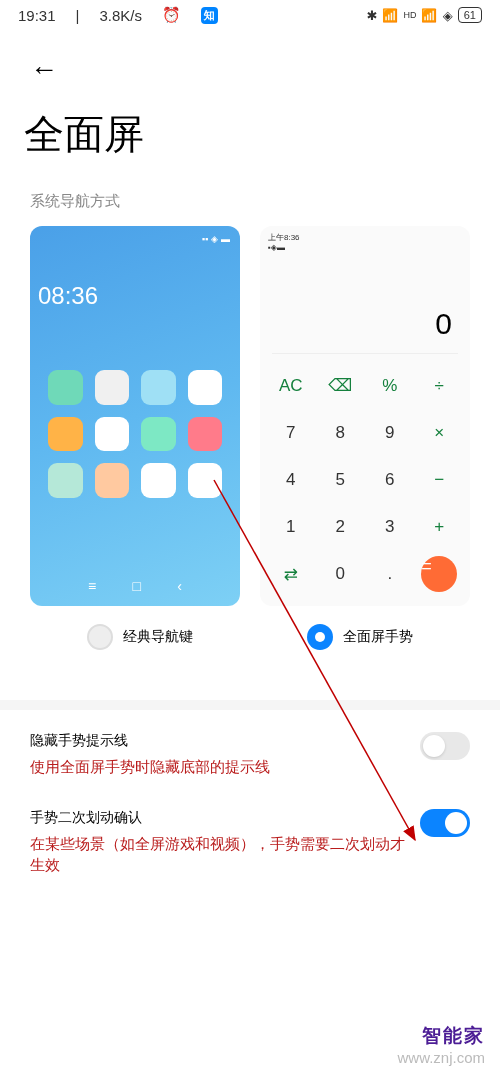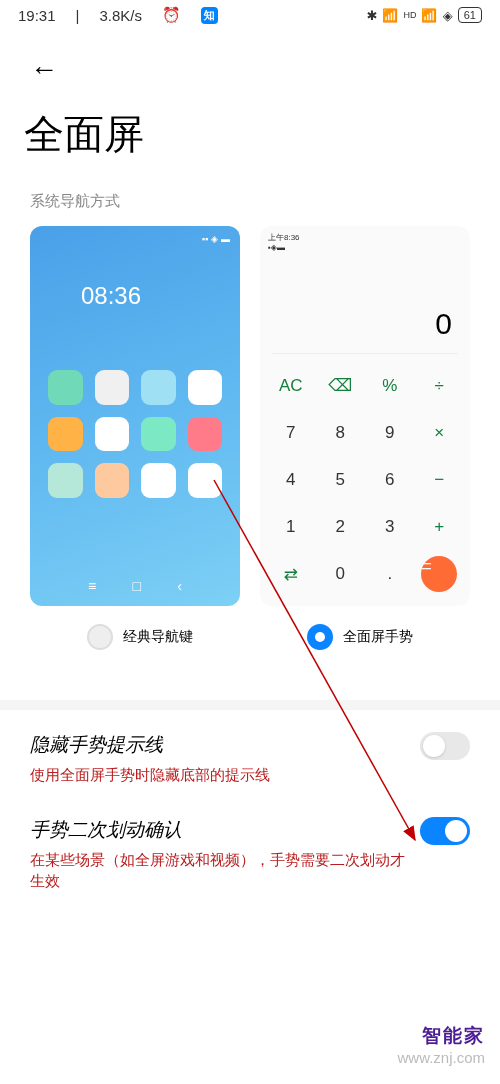--- a/index.html
+++ b/index.html
@@ -73,22 +73,21 @@
       justify-content: flex-end;
       padding: 8px 10px;
       color: #fff;
       font-size: 9px;
       gap: 3px;
     }
     .classic-time {
       color: #fff;
       font-size: 24px;
       font-weight: 300;
-      padding: 30px 0 0 16px;
-      margin-left: 35px;
+      padding: 30px 0 0 8px;
     }
     .app-grid {
       display: grid;
       grid-template-columns: repeat(4, 1fr);
       gap: 12px;
       padding: 60px 18px 0;
     }
     .app-icon {
       width: 100%;
       aspect-ratio: 1;
@@ -183,21 +182,21 @@
     }
     .radio-label { font-size: 14px; }
     .divider { height: 10px; background: #f5f5f5; margin-top: 25px; }
     .setting-row {
       display: flex;
       align-items: flex-start;
       padding: 22px 30px 10px;
       gap: 12px;
     }
     .setting-text { flex: 1; }
-    .setting-title { font-size: 19px; font-weight: 500; margin-bottom: 6px; font-style: italic; }
+    .setting-title { font-size: 14px; font-weight: 500; margin-bottom: 6px; }
     .setting-desc { font-size: 15px; color: #b91c1c; line-height: 1.4; }
     .toggle {
       width: 50px; height: 28px;
       border-radius: 14px;
       position: relative;
       flex-shrink: 0;
     }
     .toggle.off { background: #e8e8e8; }
     .toggle.off::after {
       content: '';

